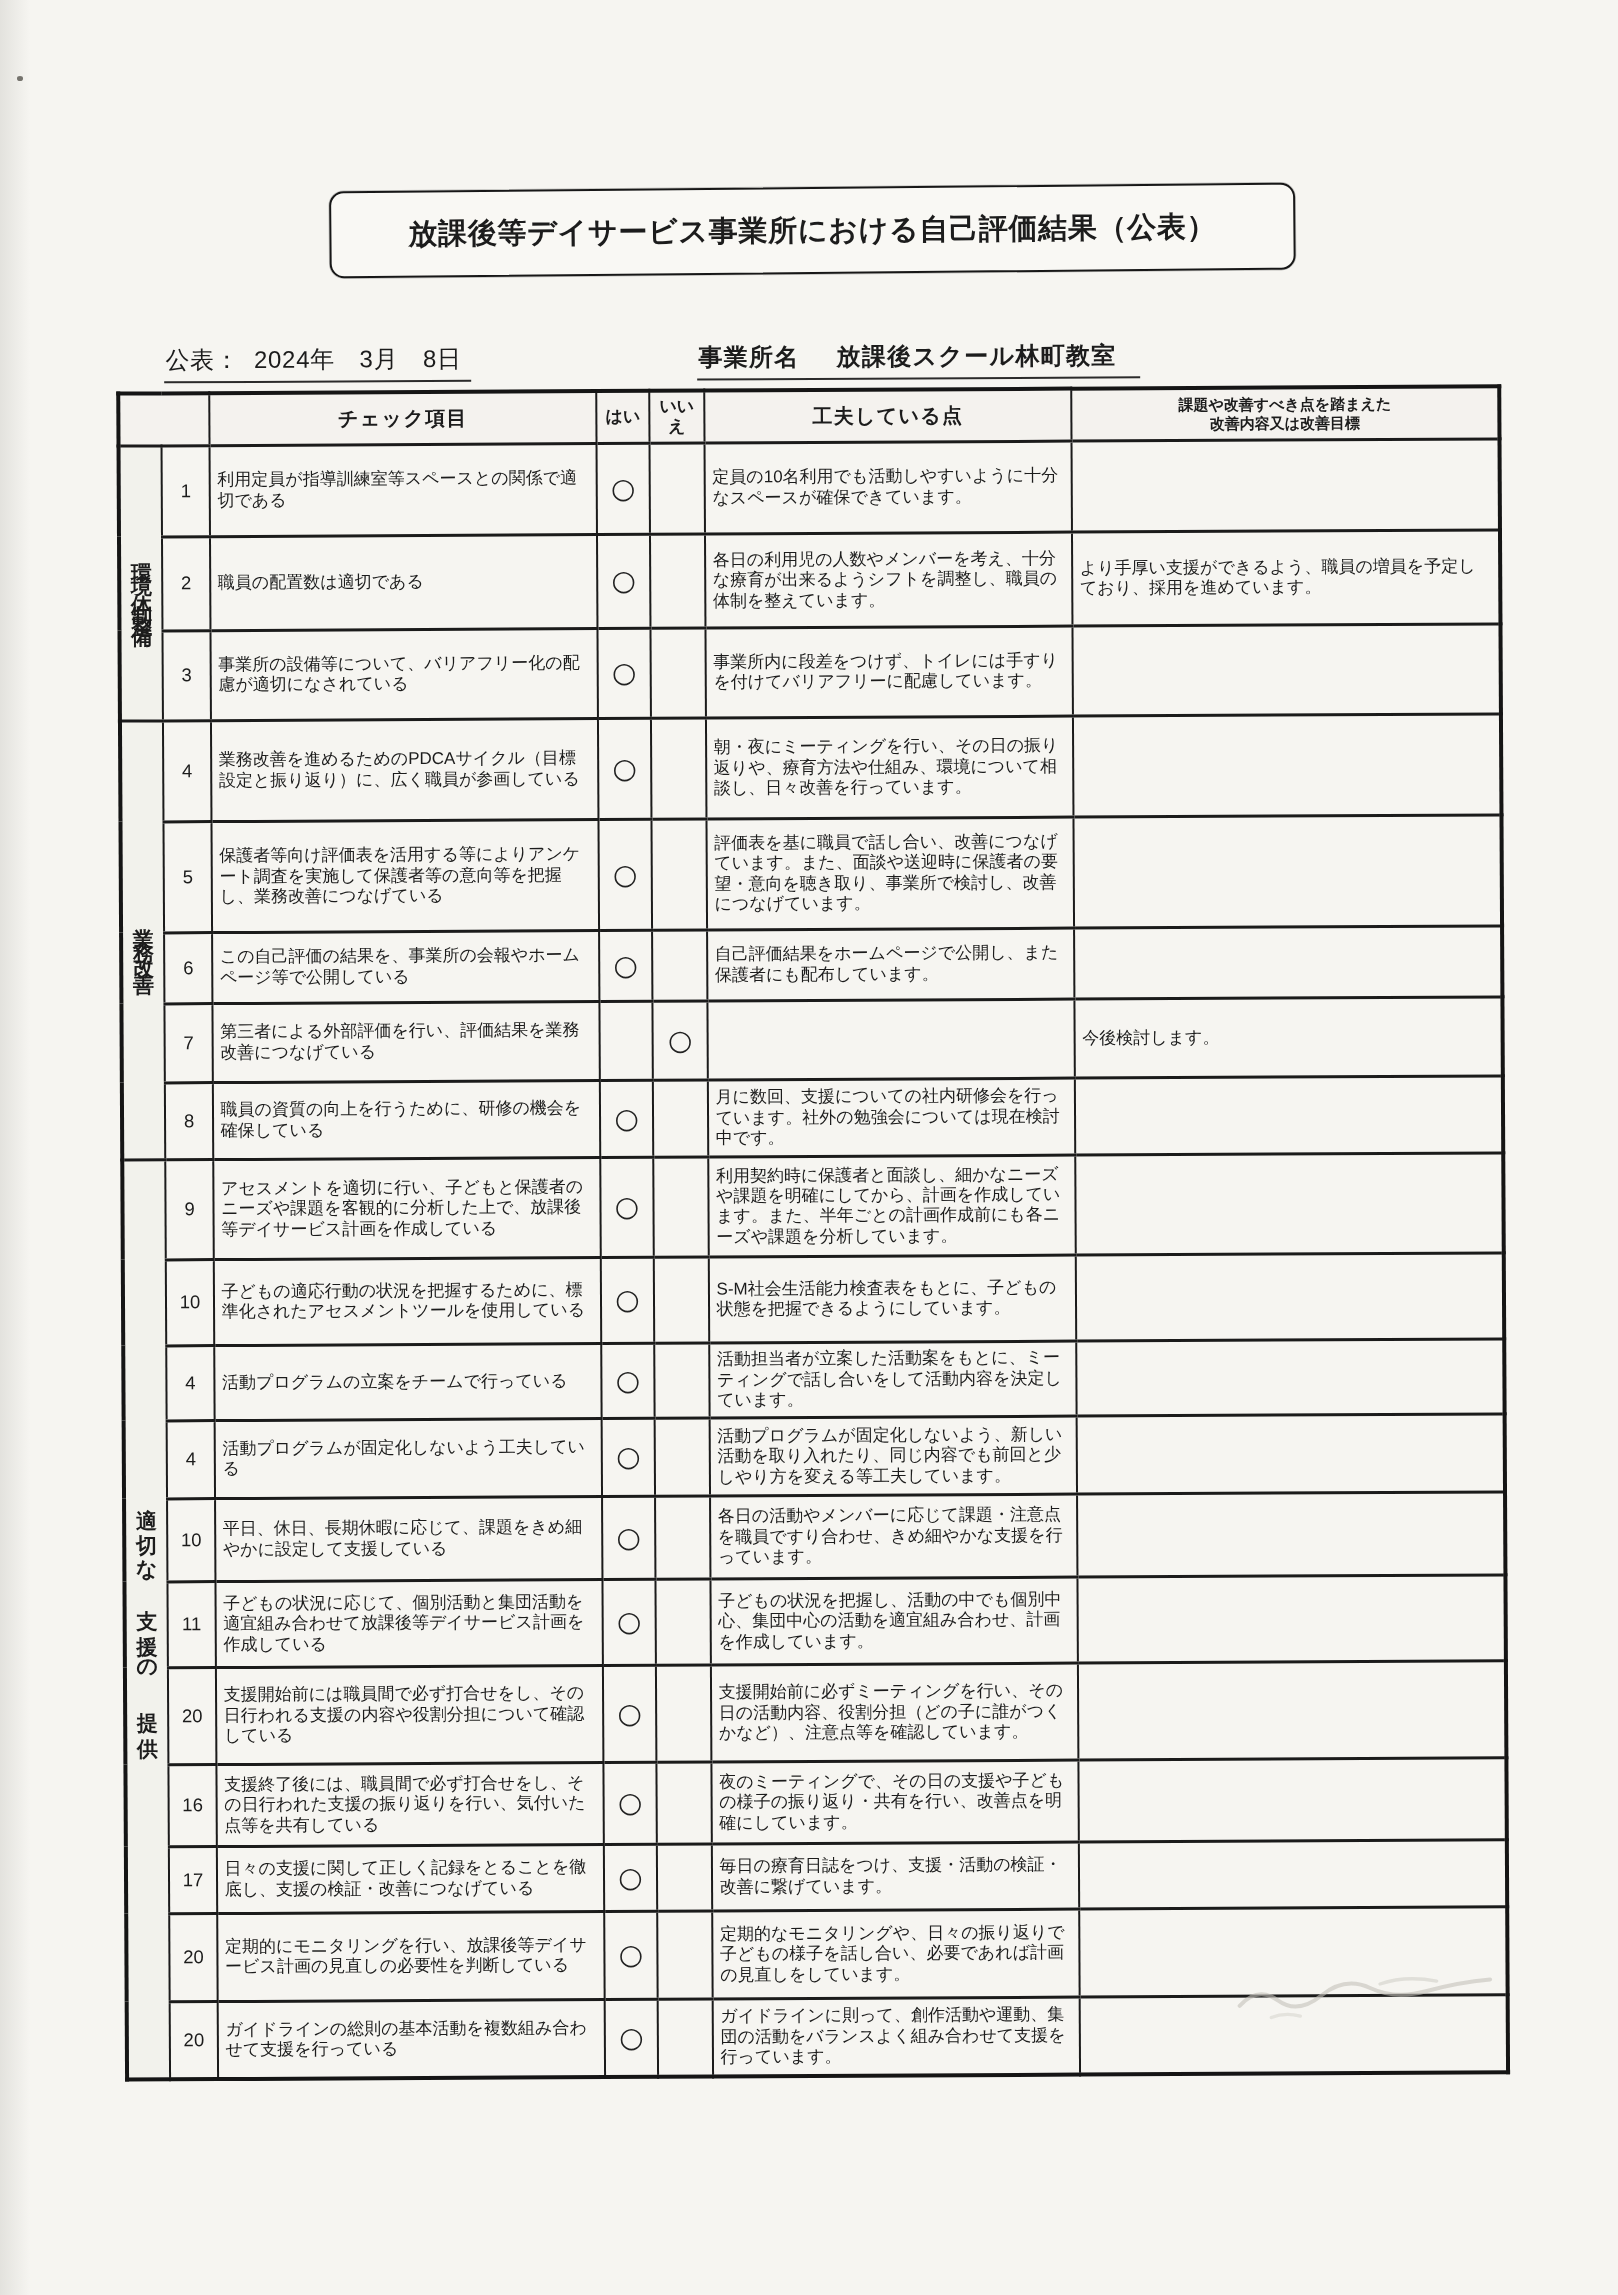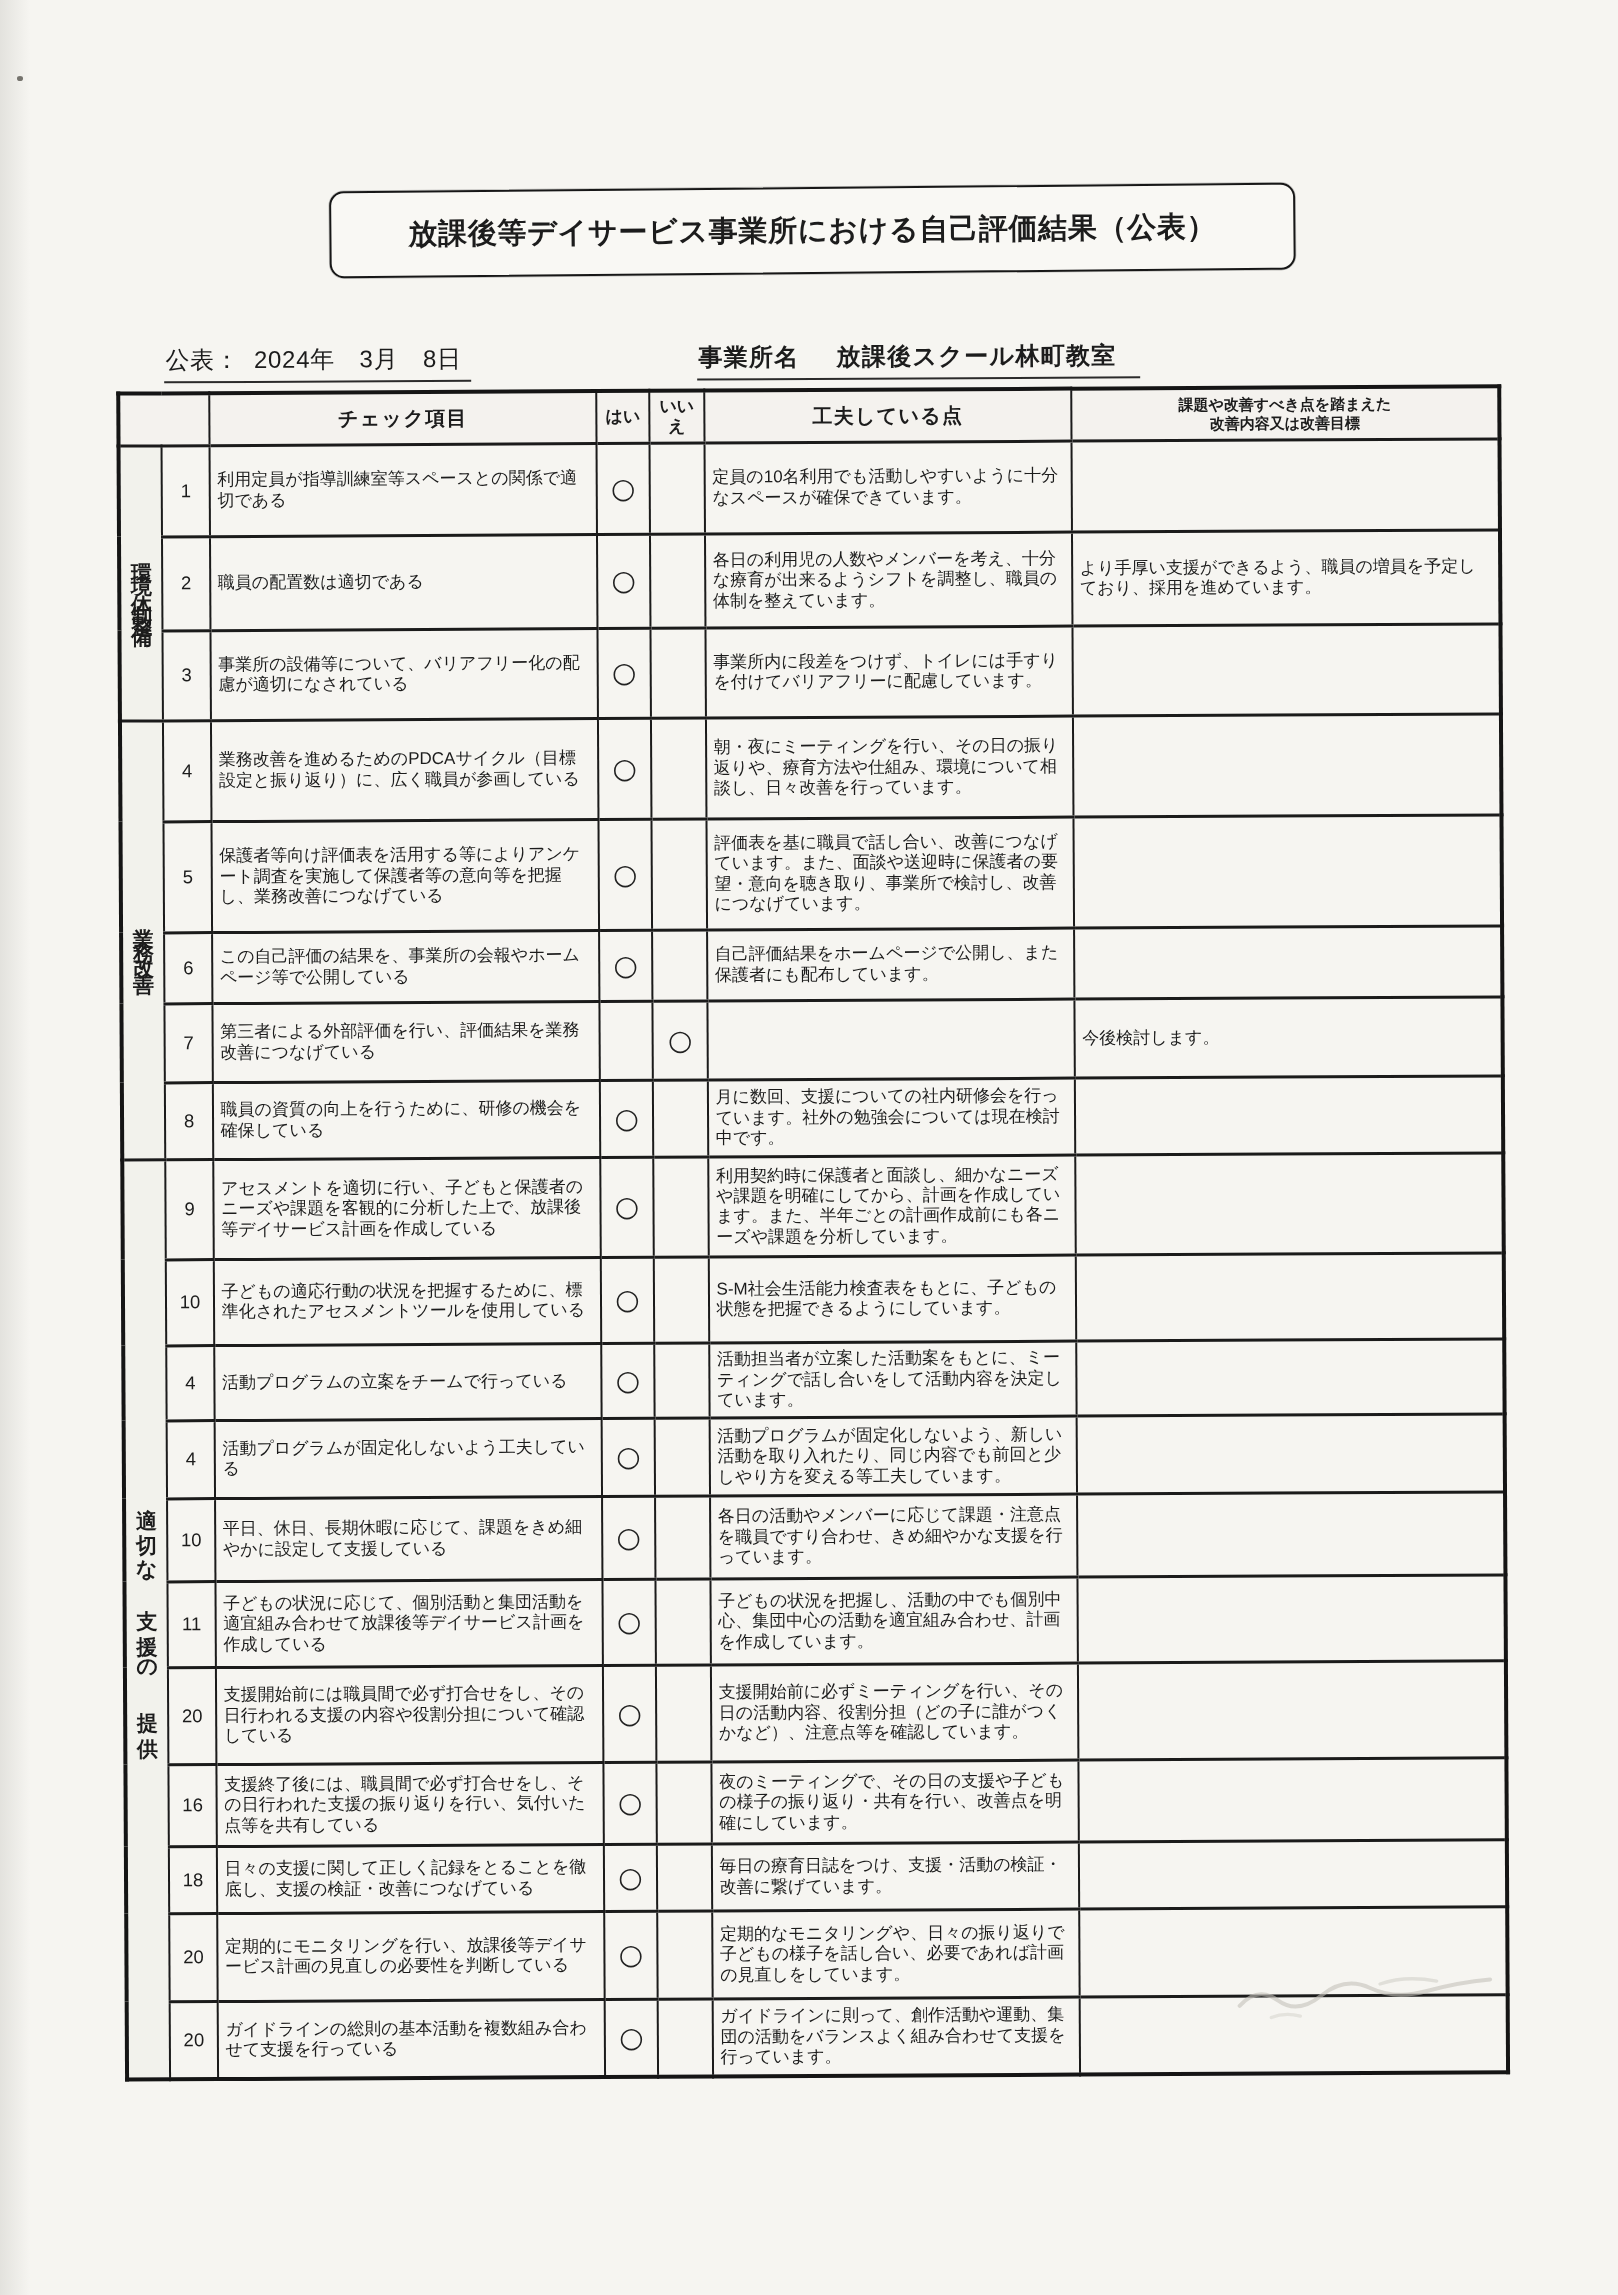--- a/index.html
+++ b/index.html
@@ -249,21 +249,21 @@
       </tr>
       <tr style="height:82px">
         <td class="num">16</td>
         <td class="item">支援終了後には、職員間で必ず打合せをし、その日行われた支援の振り返りを行い、気付いた点等を共有している</td>
         <td class="mark">○</td>
         <td class="mark"></td>
         <td class="devised">夜のミーティングで、その日の支援や子どもの様子の振り返り・共有を行い、改善点を明確にしています。</td>
         <td class="improve"></td>
       </tr>
       <tr style="height:67px">
-        <td class="num">18</td>
+        <td class="num">17</td>
         <td class="item">日々の支援に関して正しく記録をとることを徹底し、支援の検証・改善につなげている</td>
         <td class="mark">○</td>
         <td class="mark"></td>
         <td class="devised">毎日の療育日誌をつけ、支援・活動の検証・改善に繋げています。</td>
         <td class="improve"></td>
       </tr>
       <tr style="height:88px">
         <td class="num">20</td>
         <td class="item">定期的にモニタリングを行い、放課後等デイサービス計画の見直しの必要性を判断している</td>
         <td class="mark">○</td>

